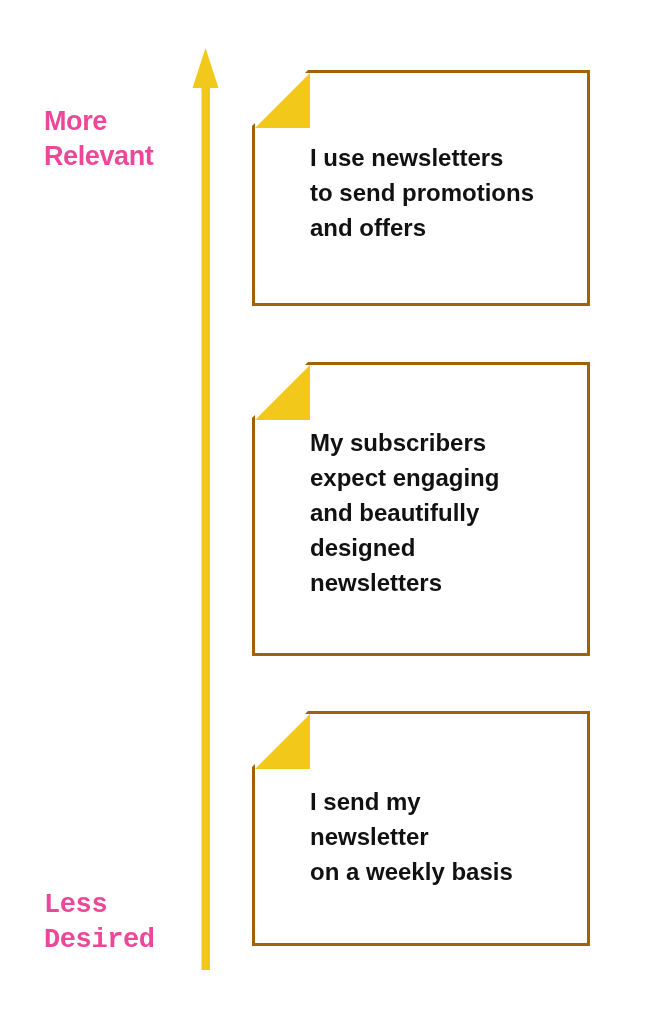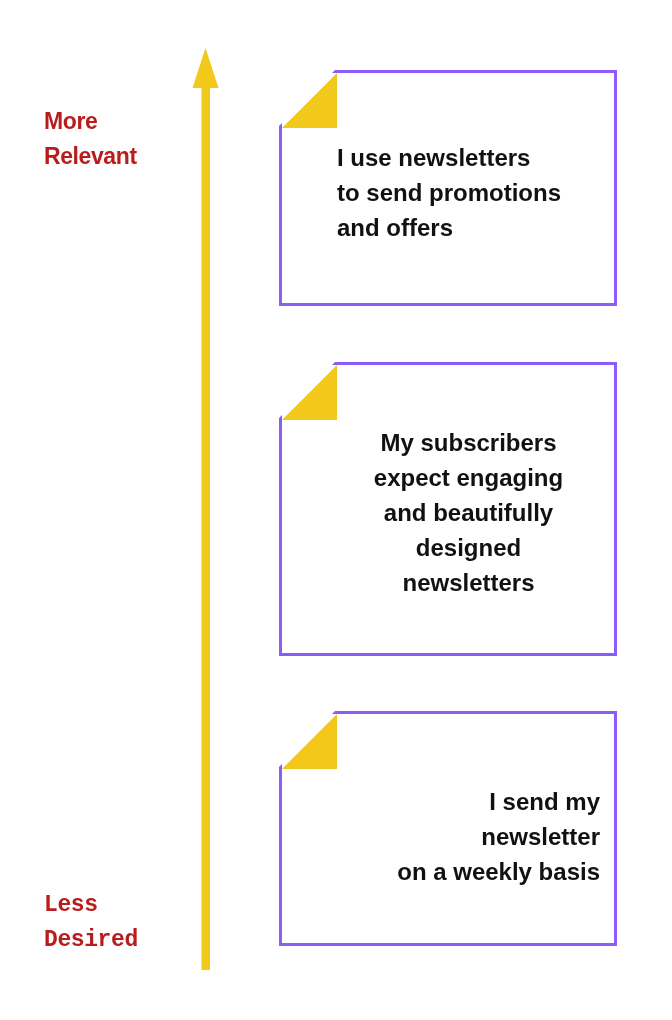--- a/index.html
+++ b/index.html
@@ -30,37 +30,37 @@
     pointer-events: none;
   }
 
   
   .axis-label {
     position: absolute;
     left: 44px;
     width: 150px;
     font-family: "Liberation Sans", sans-serif;
     font-weight: bold;
-    font-size: 23px;
+    font-size: 27px;
     line-height: 35px;
     letter-spacing: -0.4px;
-    color: #b91c1c;
+    color: #ec4899;
     white-space: pre-line;
   }
   .axis-label.top    { top: 104px; }
   .axis-label.bottom { top: 888px; font-family: Liberation Mono, monospace; }
 
   
   .card {
     position: absolute;
-    left: 279px;
+    left: 252px;
     width: 338px;
     box-sizing: border-box;
     background: #ffffff;
-    border: 3px solid #8b5cf6;
+    border: 3px solid #a16207;
     
     clip-path: polygon(0px 56px, 56px 0px, 100% 0px, 100% 100%, 0px 100%);
   }
   .card-fold {
     position: absolute;
     left: 0;
     top: 0;
     width: 58px;
     height: 58px;
     pointer-events: none;
@@ -76,24 +76,24 @@
     font-size: 24px;
     line-height: 35px;
     color: #111111;
     white-space: pre-line;
     margin: 0;
   }
 
   
   .card-1 { top: 70px;  height: 236px; }
   .card-2 { top: 362px; height: 294px; }
-  .card-3 { top: 711px; height: 235px; text-align: right; }
+  .card-3 { top: 711px; height: 235px; }
 
   .card-1 .card-body { top: 67px; }
-  .card-2 .card-body { top: 60px; text-align: center; }
+  .card-2 .card-body { top: 60px; }
   .card-3 .card-body { top: 70px; }
 </style>
 </head>
 <body>
 
 <div id="stage">
 
   <svg class="axis-arrow" viewBox="0 0 60 940" aria-hidden="true">
     <polygon points="25.5,8 38.5,48 12.5,48" fill="#F2C81A"></polygon>
     <rect x="21.5" y="45" width="8.5" height="885" fill="#F2C81A"></rect>

